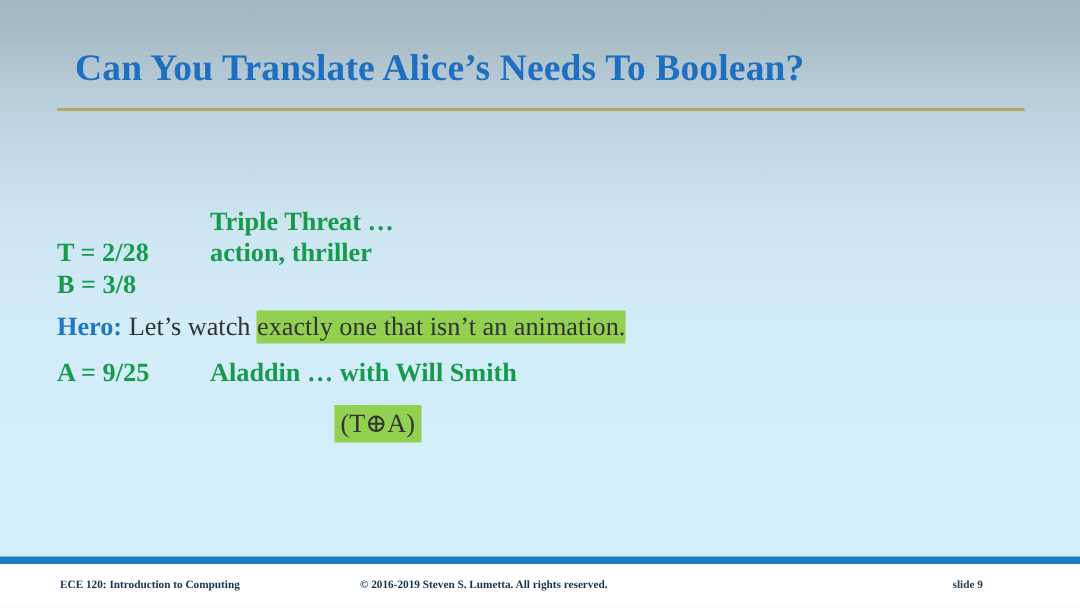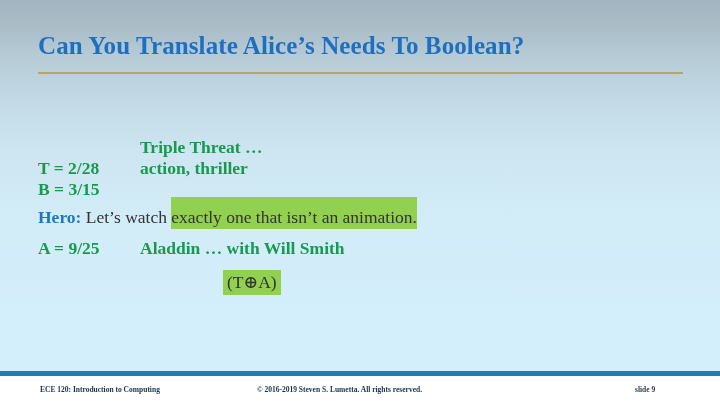--- a/index.html
+++ b/index.html
@@ -21,21 +21,21 @@
         #cde6f2 38%,
         #d2ecf8 55%,
         #d3effb 78%,
         #d3effb 91%,
         #d3effb 100%);
   }
 
   
   #title {
     position: absolute;
-    left: 38px;
+    left: 50px;
     top: 32px;
     width: 650px;
     color: #1f6fc0;
     font-size: 25px;
     font-weight: bold;
     letter-spacing: 0.1px;
     line-height: 1.1;
     white-space: nowrap;
   }
   #title-rule {
@@ -85,21 +85,21 @@
   }
   #alice-speaker {
     color: #1f77c4;
     font-weight: bold;
   }
   .hl {
     background: #92d050;
     color: #333333;
     box-decoration-break: clone;
     -webkit-box-decoration-break: clone;
-    padding: 10px 0 2px 0;
+    padding: 0 0 2px 0;
   }
 
   
   #expression {
     position: absolute;
     left: 223px;
     top: 271px;
     font-size: 17.5px;
     line-height: 22px;
     color: #333333;
@@ -136,21 +136,21 @@
     color: #15324f;
   }
   #footer-course {
     position: absolute;
     left: 40px;
     top: 0;
     white-space: nowrap;
   }
   #footer-copyright {
     position: absolute;
-    left: 257px;
+    left: 240px;
     top: 0;
     white-space: nowrap;
     text-align: right;
   }
   #footer-slide {
     position: absolute;
     left: 635px;
     top: 0;
     white-space: nowrap;
     color: #2a3f55;
@@ -167,21 +167,21 @@
 
   <div id="movie-list">
 
     <div class="movie-row">
       <span class="movie-key">T = 2/28</span>
       <span class="movie-desc">Triple Threat …
 action, thriller</span>
     </div>
 
     <div class="movie-row">
-      <span class="movie-key">B = 3/15</span>
+      <span class="movie-key">B = 3/8</span>
     </div>
 
     <div class="movie-row">
       <span class="movie-key">A = 9/25</span>
       <span class="movie-desc">Aladdin … with Will Smith</span>
     </div>
 
   </div>
 
   <div id="alice-line">

